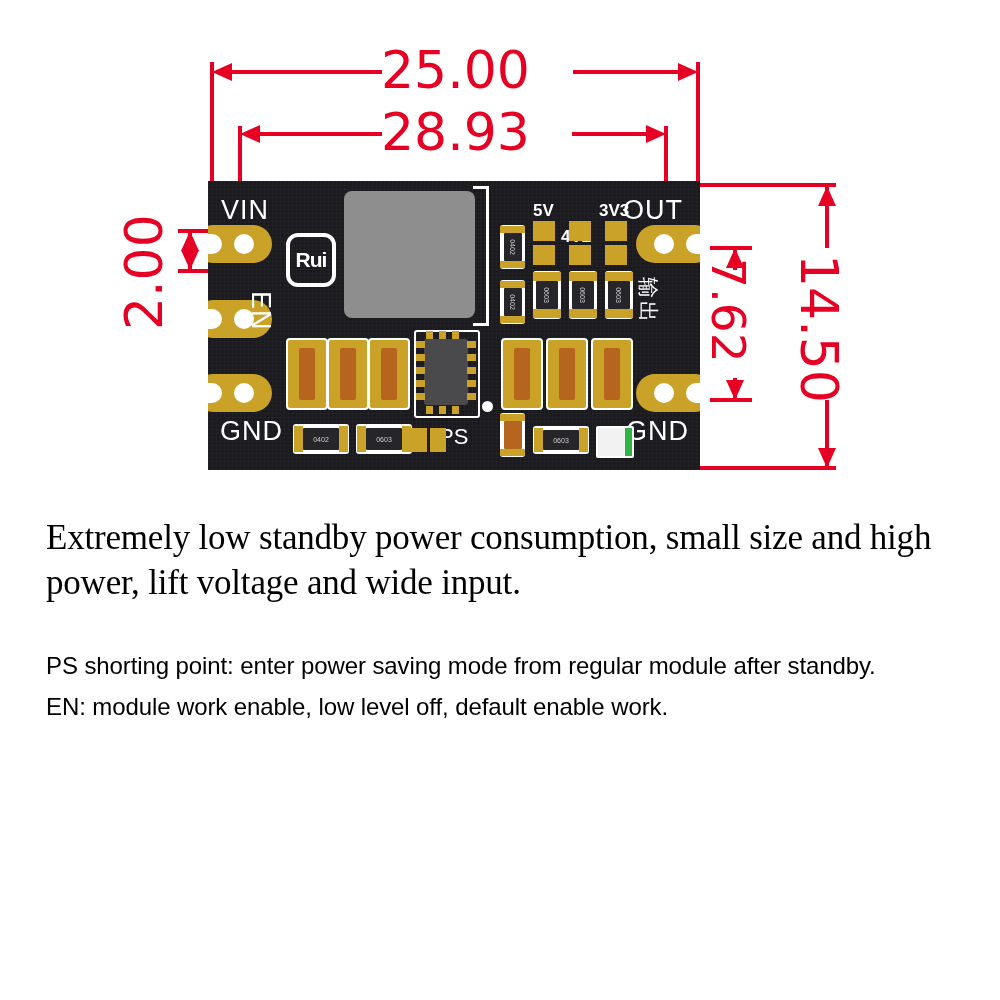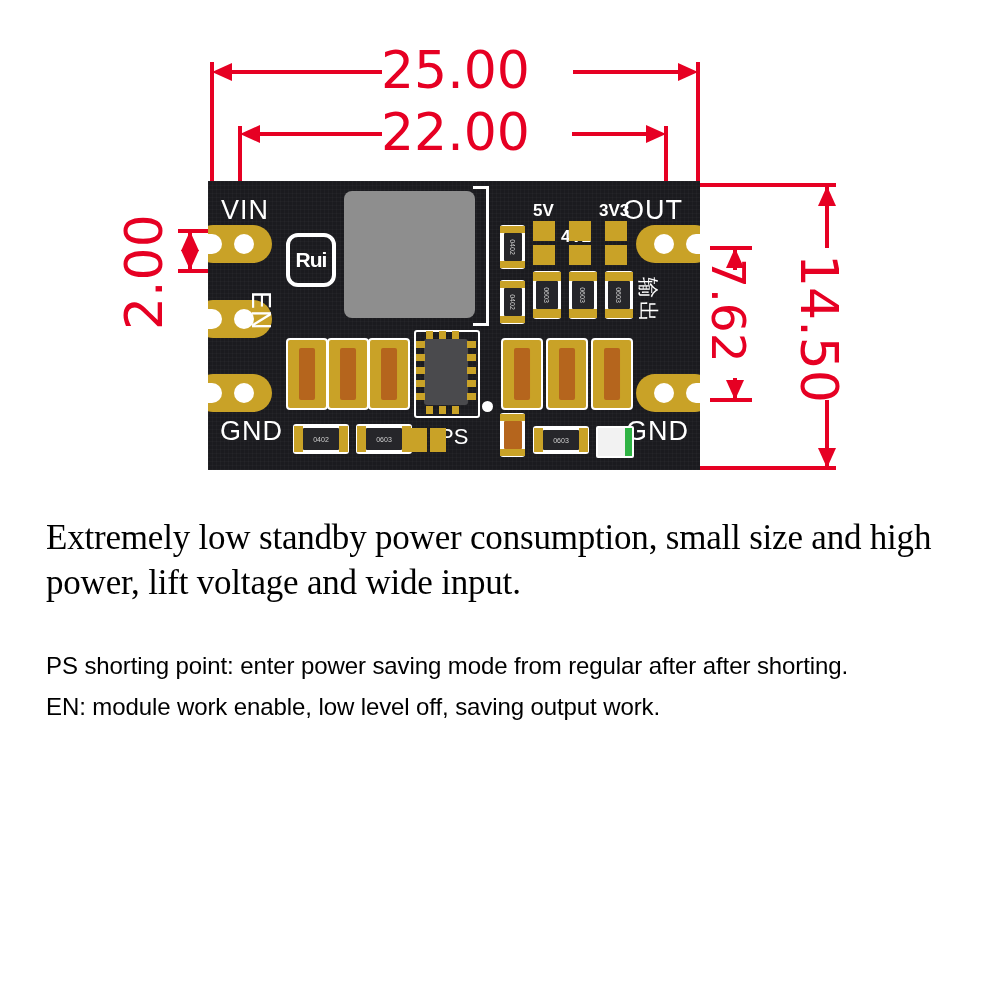--- a/index.html
+++ b/index.html
@@ -110,21 +110,21 @@
     <div class="dim-txt" style="left:381px;top:44px;font-size:52px;">25.00</div>
   </div>
 
   <div>
     <div class="dim-line dim-v" style="left:238px;top:126px;height:62px;"></div>
     <div class="dim-line dim-v" style="left:664px;top:126px;height:62px;"></div>
     <div class="dim-line dim-h" style="left:250px;top:132px;width:132px;"></div>
     <div class="dim-line dim-h" style="left:572px;top:132px;width:84px;"></div>
     <div class="arrow left" style="left:240px;top:125px;"></div>
     <div class="arrow right" style="left:646px;top:125px;"></div>
-    <div class="dim-txt" style="left:381px;top:106px;font-size:52px;">22.00</div>
+    <div class="dim-txt" style="left:381px;top:106px;font-size:52px;">28.93</div>
   </div>
 
   <div>
     <div class="dim-line dim-h" style="left:178px;top:229px;width:42px;"></div>
     <div class="dim-line dim-h" style="left:178px;top:269px;width:42px;"></div>
     <div class="dim-line dim-v" style="left:188px;top:231px;height:38px;"></div>
     <div class="arrow up" style="left:181px;top:231px;"></div>
     <div class="arrow down" style="left:181px;top:250px;"></div>
     <div class="dim-txt rot-90" style="left:118px;top:330px;font-size:52px;">2.00</div>
   </div>
@@ -301,17 +301,17 @@
 
     <div class="led" style="left:388px;top:245px;width:34px;height:28px;">
       <div class="g"></div>
     </div>
 
   </div>
 
   <div class="headline">Extremely low standby power consumption, small size and high power, lift voltage and wide input.</div>
 
   <div class="bodylist">
-    <p>PS shorting point: enter power saving mode from regular after after shorting.</p>
-    <p>EN: module work enable, low level off, saving output work.</p>
+    <p>PS shorting point: enter power saving mode from regular module after standby.</p>
+    <p>EN: module work enable, low level off, default enable work.</p>
   </div>
 
 </div>
 
 </body></html>

